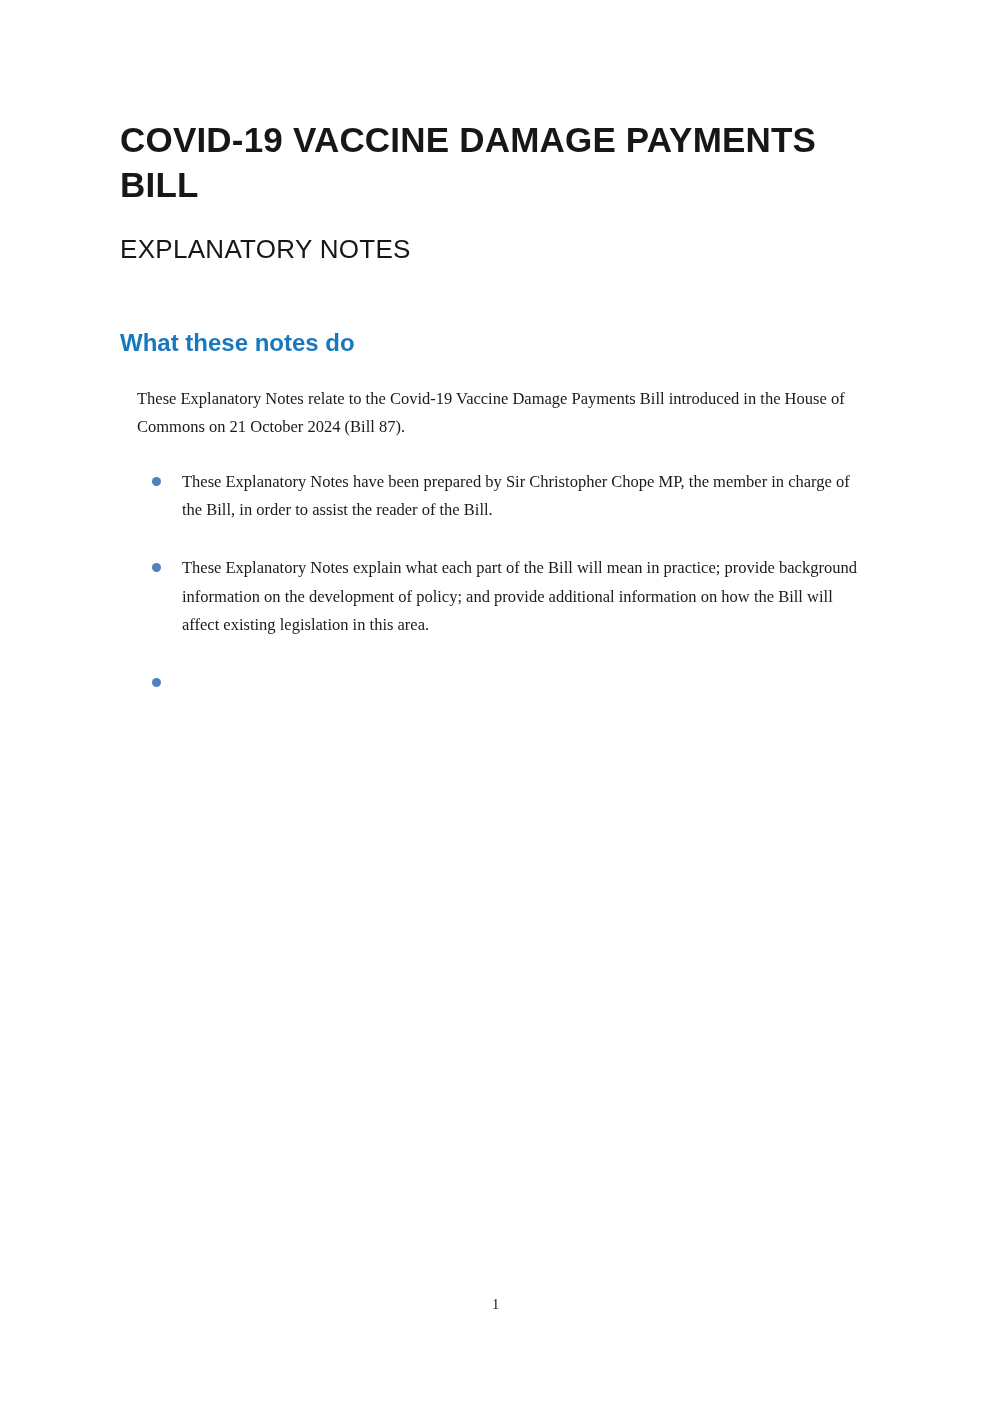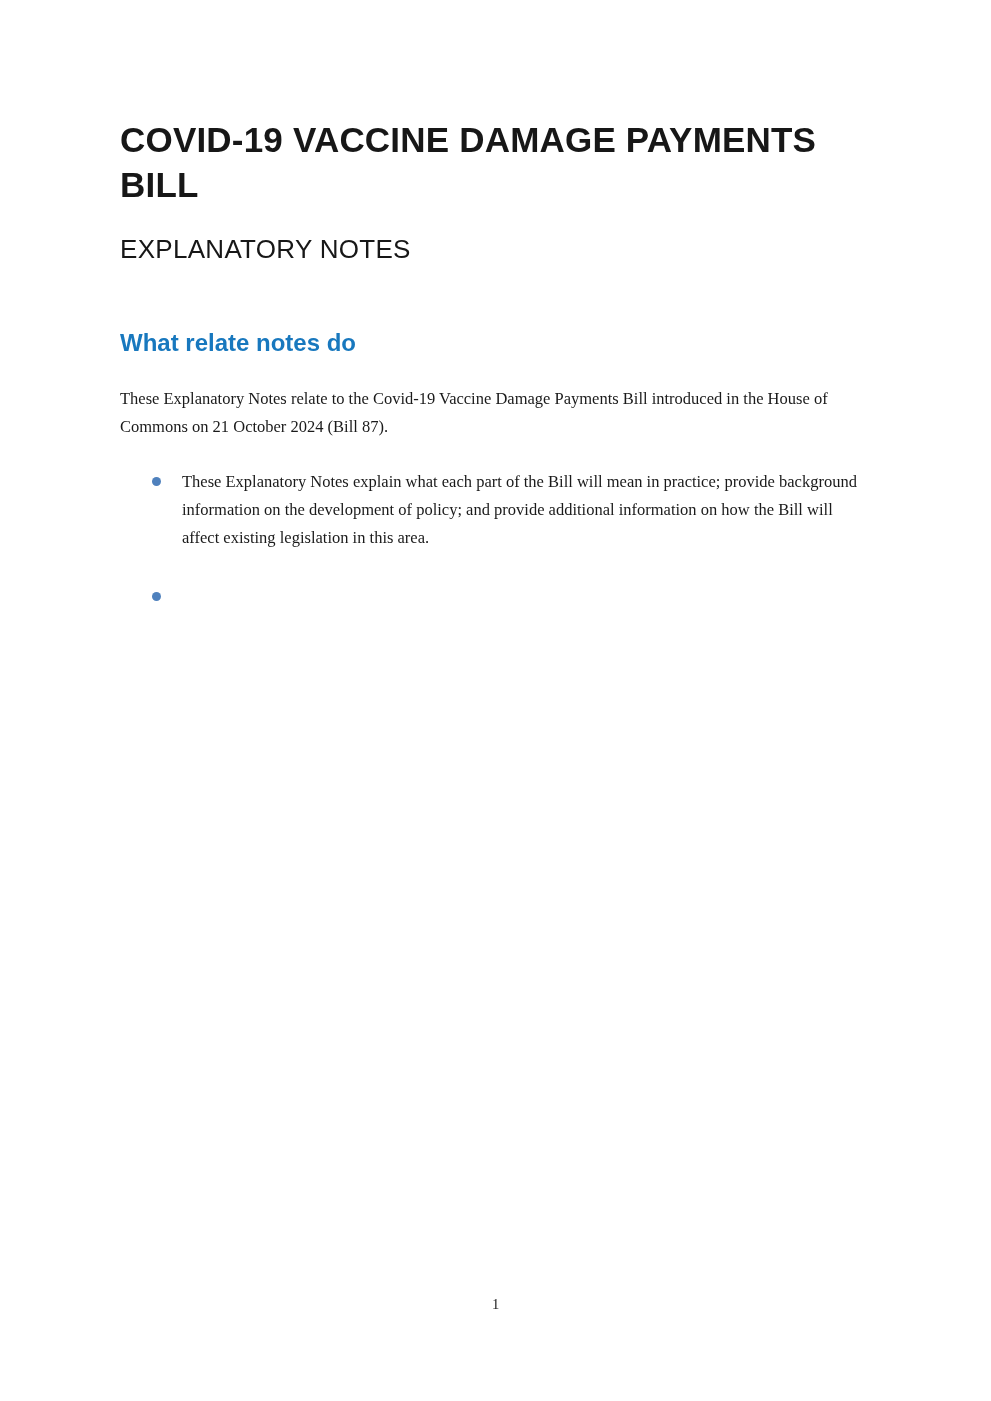--- a/index.html
+++ b/index.html
@@ -40,21 +40,21 @@
   .section-heading {
     font-family: "Liberation Sans", sans-serif;
     font-weight: bold;
     font-size: 24px;
     color: #1878be;
     margin: 64px 0 28px 0;
   }
   .intro {
     font-size: 16.5px;
     line-height: 1.72;
-    margin: 0 0 26px 0;
+    margin: 0 0 26px 17px;
     max-width: 746px;
   }
   .bullet-list {
     list-style: none;
     margin: 0;
     padding: 0;
     max-width: 746px;
   }
   .bullet-item {
     position: relative;
@@ -84,25 +84,29 @@
 </style>
 </head>
 <body>
 
 <div class="page">
 
   <h1 class="doc-title">COVID-19 VACCINE DAMAGE PAYMENTS BILL</h1>
 
   <h2 class="doc-subtitle">EXPLANATORY NOTES</h2>
 
-  <h3 class="section-heading">What relate notes do</h3>
+  <h3 class="section-heading">What these notes do</h3>
 
   <p class="intro">These Explanatory Notes relate to the Covid-19 Vaccine Damage Payments Bill introduced in the House of Commons on 21 October 2024 (Bill 87).</p>
 
   <ul class="bullet-list">
+    <li class="bullet-item">
+      <span class="bullet-dot"></span>
+      <span>These Explanatory Notes have been prepared by Sir Christopher Chope MP, the member in charge of the Bill, in order to assist the reader of the Bill.</span>
+    </li>
     <li class="bullet-item">
       <span class="bullet-dot"></span>
       <span>These Explanatory Notes explain what each part of the Bill will mean in practice; provide background information on the development of policy; and provide additional information on how the Bill will affect existing legislation in this area.</span>
     </li>
     <li class="bullet-item">
       <span class="bullet-dot"></span>
     </li>
   </ul>
 
   <div class="page-footer">1</div>

